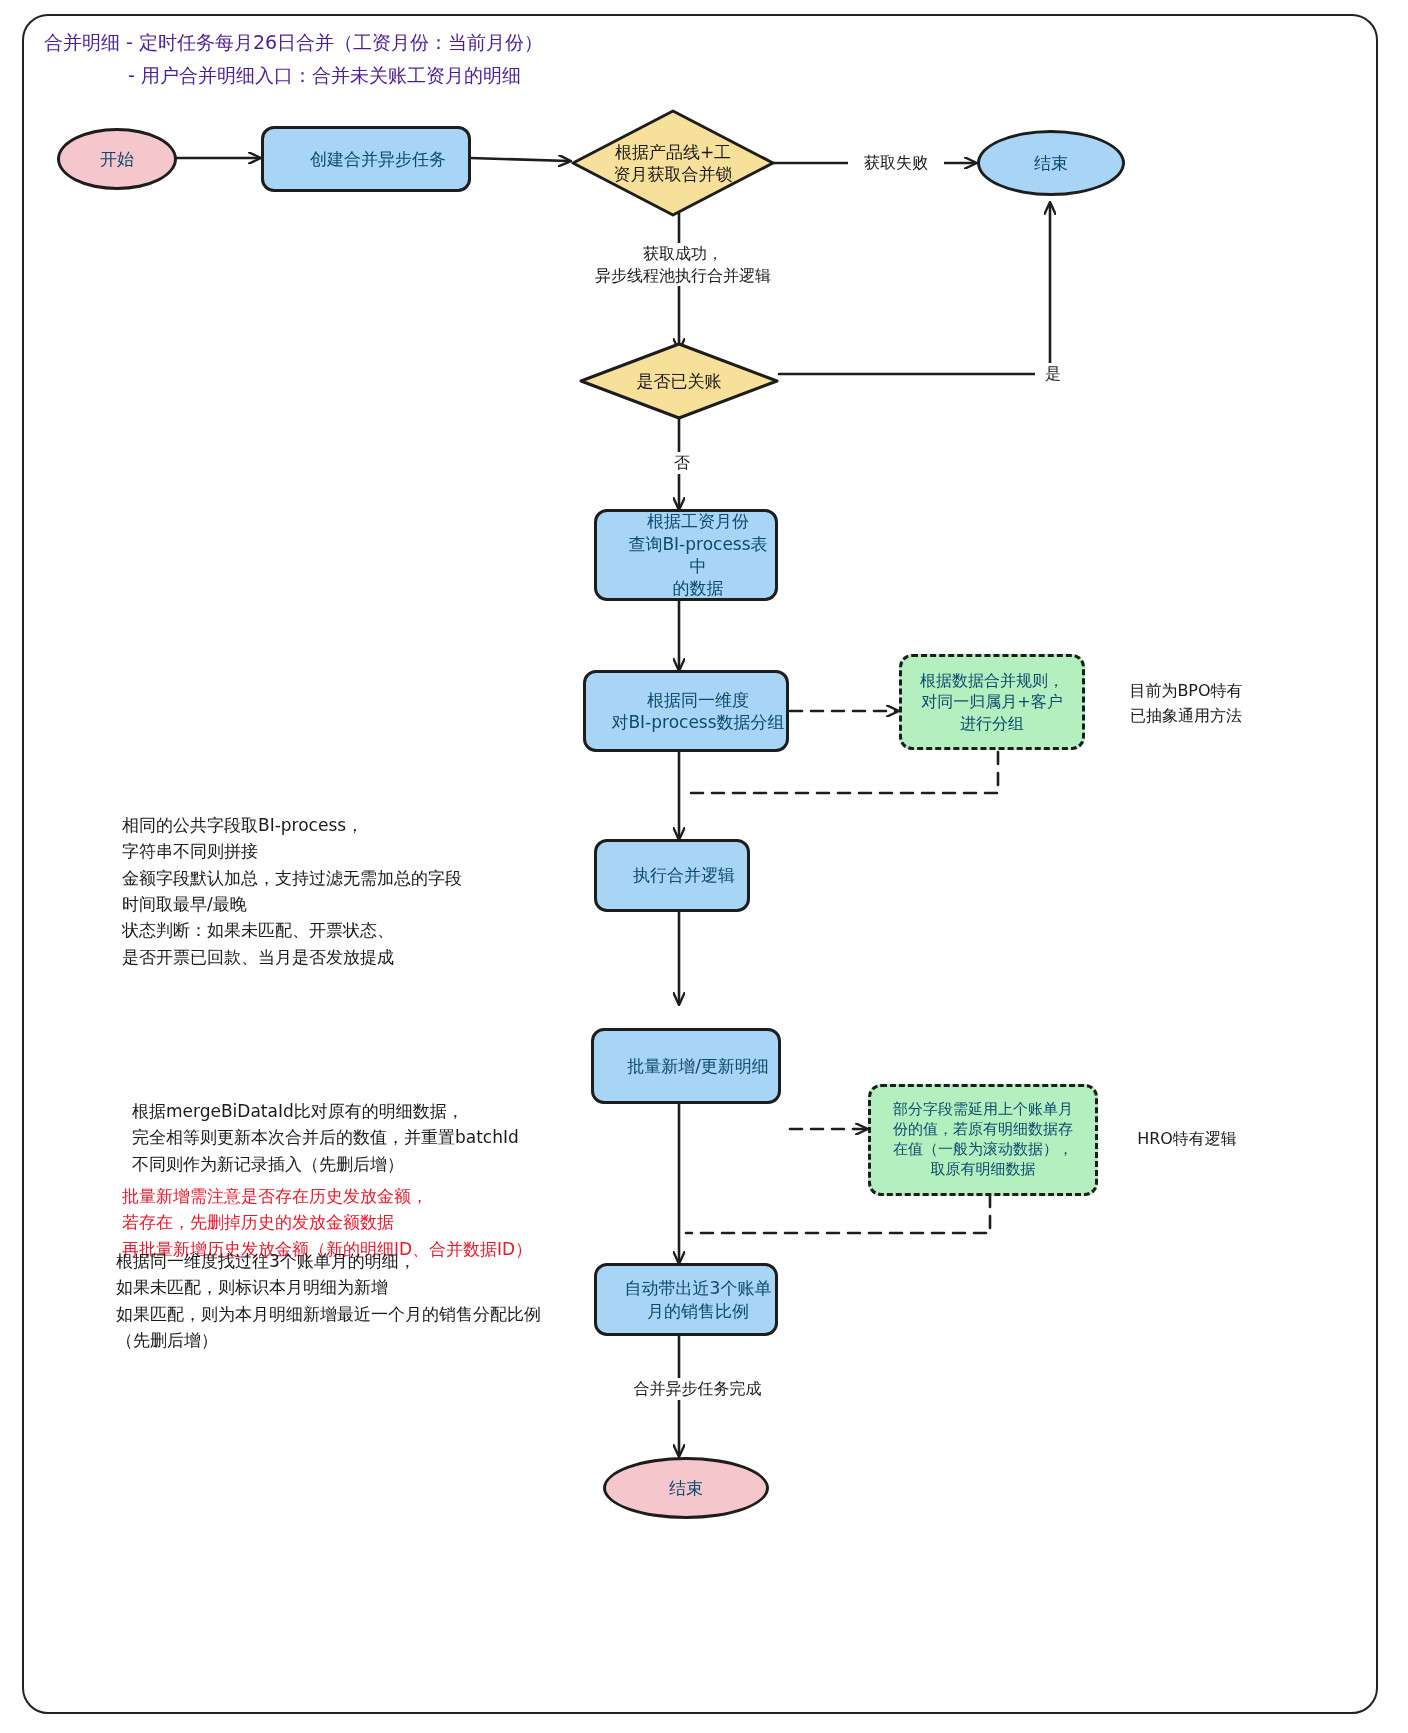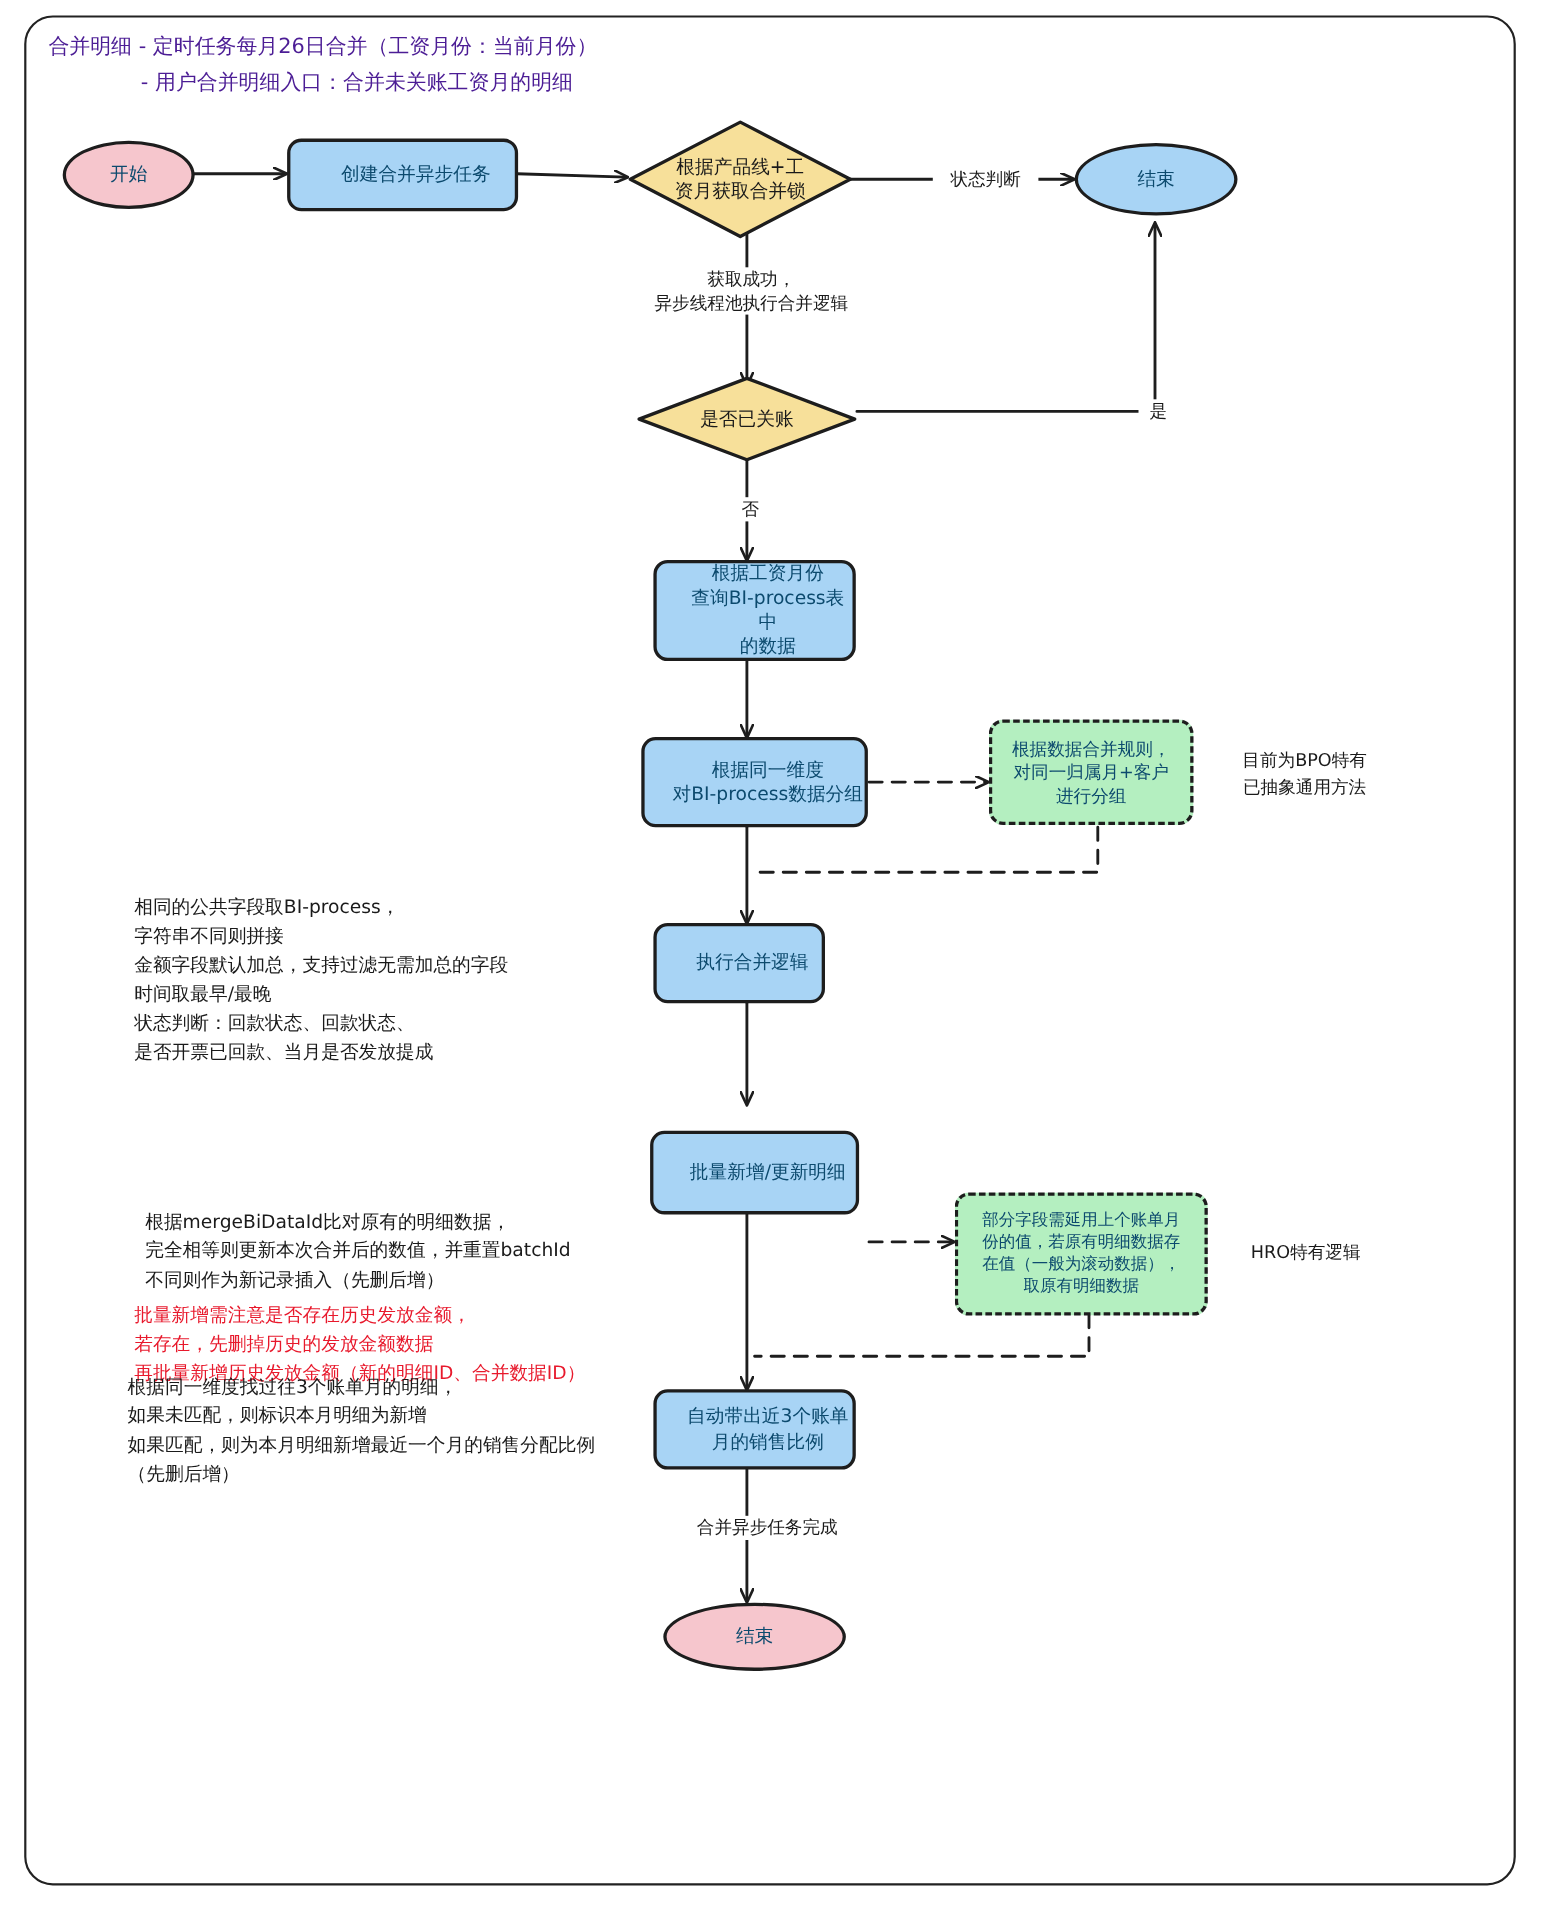--- a/index.html
+++ b/index.html
@@ -201,36 +201,36 @@
 
   <div class="node note" style="left:868px;top:1084px;width:230px;height:112px;">
     <span style="font-size:15px;">部分字段需延用上个账单月
 份的值，若原有明细数据存
 在值（一般为滚动数据），
 取原有明细数据</span>
   </div>
 
   <div class="free-text center" style="left:1112px;top:1127px;width:150px;font-size:16px;">HRO特有逻辑</div>
 
-  <div class="edge-label" style="left:848px;top:152px;width:90px;">状态判断</div>
+  <div class="edge-label" style="left:848px;top:152px;width:90px;">获取失败</div>
 
   <div class="edge-label center" style="left:567px;top:243px;width:226px;text-align:center;">获取成功，
 异步线程池执行合并逻辑</div>
 
   <div class="edge-label" style="left:1035px;top:363px;width:30px;">是</div>
 
   <div class="edge-label" style="left:664px;top:452px;width:30px;">否</div>
 
   <div class="edge-label" style="left:607px;top:1378px;width:175px;text-align:center;">合并异步任务完成</div>
 
   <div class="free-text" style="left:122px;top:812px;width:470px;">相同的公共字段取BI-process，
 字符串不同则拼接
 金额字段默认加总，支持过滤无需加总的字段
 时间取最早/最晚
-状态判断：回款状态、回款状态、
+状态判断：如果未匹配、开票状态、
               是否开票已回款、当月是否发放提成</div>
 
   <div class="free-text" style="left:132px;top:1098px;width:470px;">根据mergeBiDataId比对原有的明细数据，
 完全相等则更新本次合并后的数值，并重置batchId
 不同则作为新记录插入（先删后增）</div>
 
   <div class="free-text red" style="left:122px;top:1183px;width:490px;">批量新增需注意是否存在历史发放金额，
 若存在，先删掉历史的发放金额数据
 再批量新增历史发放金额（新的明细ID、合并数据ID）</div>
 

